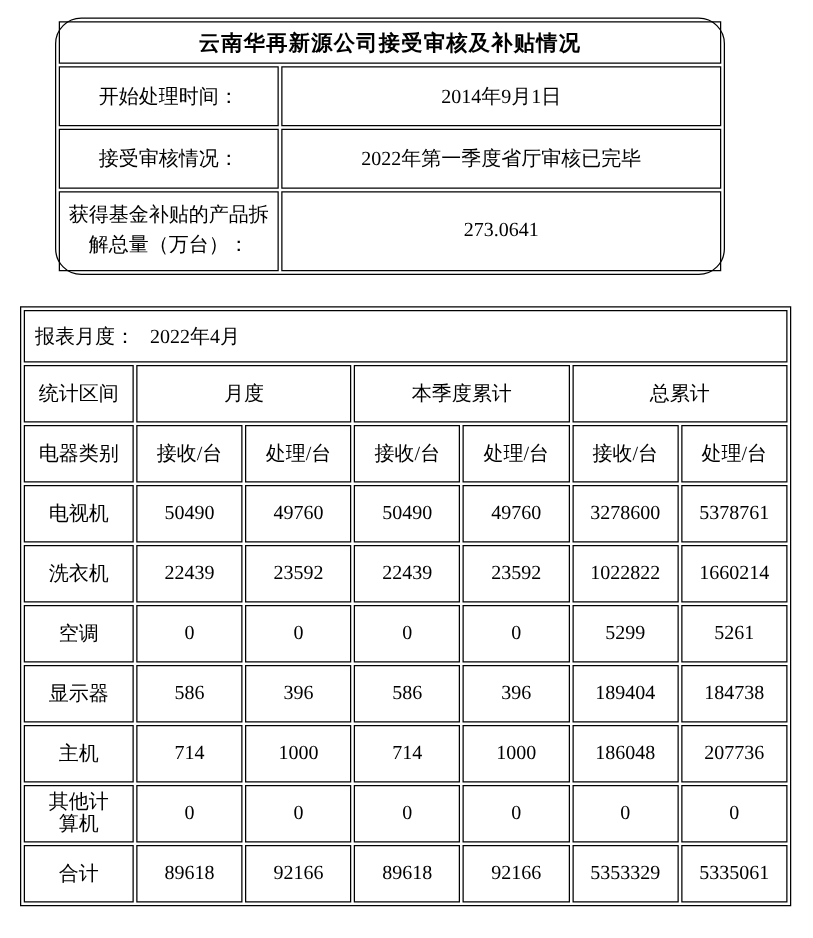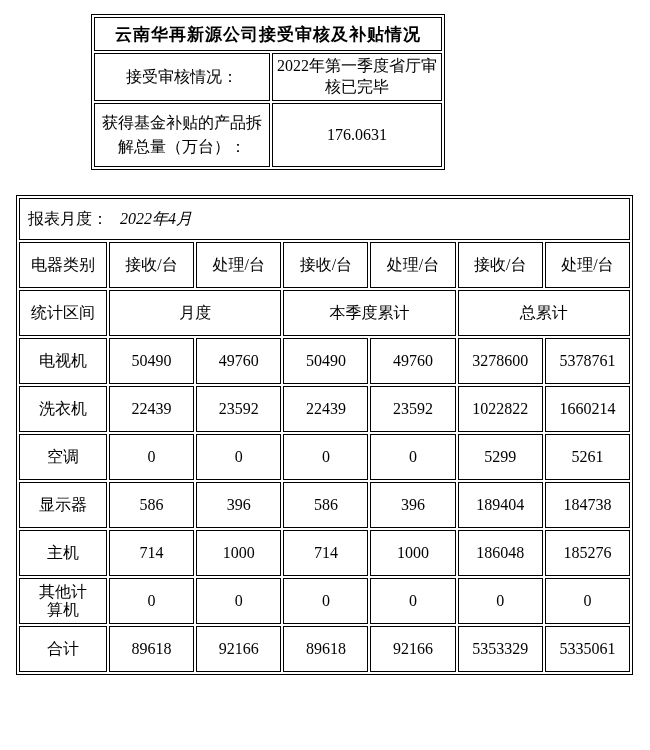--- a/index.html
+++ b/index.html
@@ -23,22 +23,23 @@
     border: 1px solid #000000;
     text-align: center;
     vertical-align: middle;
     font-size: 16px;
     padding: 0 4px;
     overflow: hidden;
     word-break: break-all;
   }
   
   .info-table {
-    width: 354px;
-    margin: 14px 0 0 91px;
+    width: 536px;
+    margin: 14px 0 0 44px;
+    border-radius: 21px;
   }
   .info-table .title-cell {
     font-weight: bold;
     font-size: 17px;
     height: 32px;
     letter-spacing: 1px;
   }
   .info-table .label-cell { height: 46px; }
   .info-table .value-cell { height: 46px; padding: 0 2px; }
   .info-table .tall       { height: 62px; }
@@ -46,44 +47,48 @@
   
   .report-table {
     width: 617px;
     margin: 25px 0 0 16px;
   }
   .report-table .month-cell {
     height: 40px;
     text-align: left;
     padding: 0 8px;
   }
-  .report-table .month-cell .month-value { margin-left: 12px; font-style: italic; }
+  .report-table .month-cell .month-value { margin-left: 12px; }
   .report-table .head-cell  { height: 44px; }
   .report-table .data-cell  { height: 44px; }
   .report-table .wrap-cell  { line-height: 1.15; padding: 0 12px; }
 </style>
 </head>
 <body>
 
 <table class="info-table">
   <colgroup>
       <col style="width:176px">
       <col>
     </colgroup>
   <tbody>
       <tr>
     <td class="title-cell" colspan="2">云南华再新源公司接受审核及补贴情况</td>
   </tr>
   <tr>
+    <td class="label-cell">开始处理时间：</td>
+    <td class="value-cell">2014年9月1日</td>
+  </tr>
+  <tr>
     <td class="label-cell">接受审核情况：</td>
     <td class="value-cell">2022年第一季度省厅审核已完毕</td>
   </tr>
   <tr>
     <td class="label-cell tall wrap-label">获得基金补贴的产品拆解总量（万台）：</td>
-    <td class="value-cell tall">176.0631</td>
+    <td class="value-cell tall">273.0641</td>
   </tr>
 </tbody>
   </table>
 
 <table class="report-table">
   <colgroup>
     <col style="width:88px">
       <col>
       <col>
       <col>
@@ -91,33 +96,33 @@
       <col>
       <col>
   </colgroup>
   <tbody>
       <tr>
     <td class="month-cell" colspan="7">
       <span>报表月度：</span><span class="month-value">2022年4月</span>
     </td>
   </tr>
   <tr>
+    <td class="head-cell">统计区间</td>
+    <td class="head-cell" colspan="2">月度</td>
+    <td class="head-cell" colspan="2">本季度累计</td>
+    <td class="head-cell" colspan="2">总累计</td>
+  </tr>
+  <tr>
     <td class="head-cell">电器类别</td>
     <td class="head-cell">接收/台</td>
     <td class="head-cell">处理/台</td>
     <td class="head-cell">接收/台</td>
     <td class="head-cell">处理/台</td>
     <td class="head-cell">接收/台</td>
     <td class="head-cell">处理/台</td>
-  </tr>
-  <tr>
-    <td class="head-cell">统计区间</td>
-    <td class="head-cell" colspan="2">月度</td>
-    <td class="head-cell" colspan="2">本季度累计</td>
-    <td class="head-cell" colspan="2">总累计</td>
   </tr>
 
   <tr>
     <td class="data-cell">电视机</td>
     <td class="data-cell">50490</td>
     <td class="data-cell">49760</td>
     <td class="data-cell">50490</td>
     <td class="data-cell">49760</td>
     <td class="data-cell">3278600</td>
     <td class="data-cell">5378761</td>
@@ -149,21 +154,21 @@
     <td class="data-cell">189404</td>
     <td class="data-cell">184738</td>
   </tr>
   <tr>
     <td class="data-cell">主机</td>
     <td class="data-cell">714</td>
     <td class="data-cell">1000</td>
     <td class="data-cell">714</td>
     <td class="data-cell">1000</td>
     <td class="data-cell">186048</td>
-    <td class="data-cell">185276</td>
+    <td class="data-cell">207736</td>
   </tr>
   <tr>
     <td class="data-cell wrap-cell">其他计算机</td>
     <td class="data-cell">0</td>
     <td class="data-cell">0</td>
     <td class="data-cell">0</td>
     <td class="data-cell">0</td>
     <td class="data-cell">0</td>
     <td class="data-cell">0</td>
   </tr>

